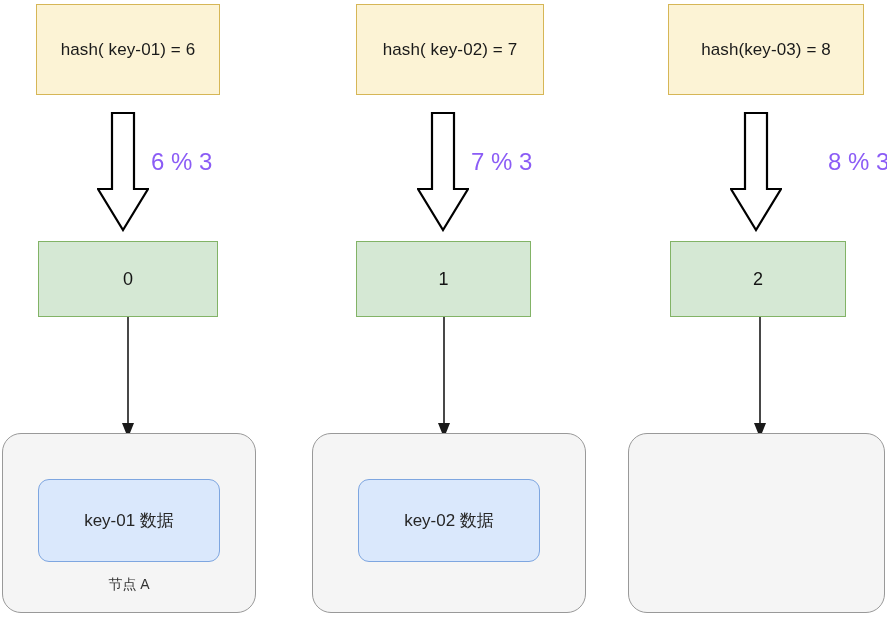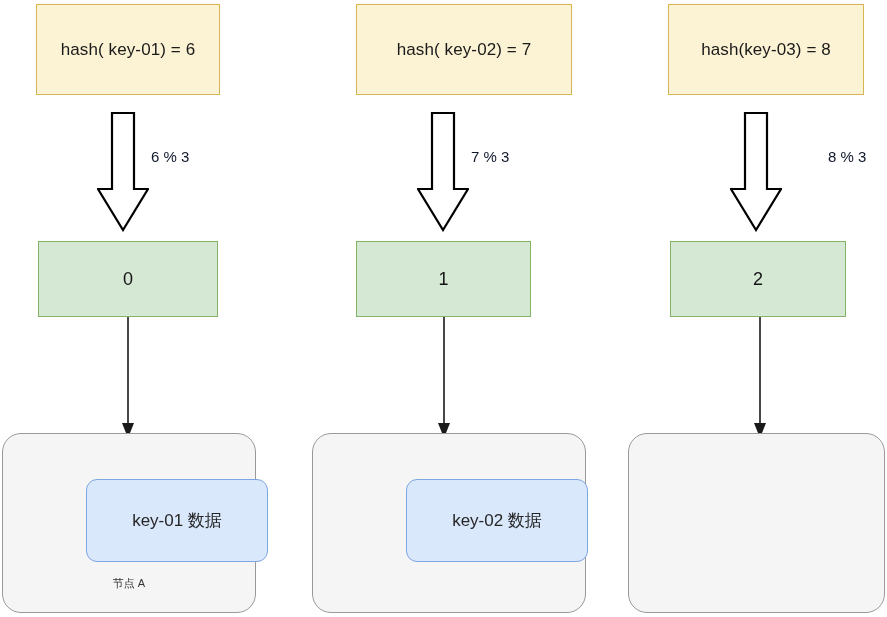--- a/index.html
+++ b/index.html
@@ -28,40 +28,40 @@
     box-sizing: border-box;
     display: flex;
     align-items: center;
     justify-content: center;
     color: #1a1a1a;
     font-size: 17px;
     letter-spacing: 0.1px;
     white-space: pre;
   }
   .hash-c1 { left: 36px;  width: 184px; }
-  .hash-c2 { left: 356px; width: 216px; }
+  .hash-c2 { left: 356px; width: 188px; }
   .hash-c3 { left: 668px; width: 196px; }
 
   
   .block-arrow {
     position: absolute;
     top: 112px;
     width: 52px;
     height: 120px;
   }
   .block-arrow svg { display: block; width: 52px; height: 120px; }
   .ba-c1 { left: 97px; }
   .ba-c2 { left: 417px; }
   .ba-c3 { left: 730px; }
 
   .mod-label {
     position: absolute;
     top: 148px;
-    font-size: 15px;
-    color: #0f172a;
+    font-size: 24px;
+    color: #8b5cf6;
     white-space: pre;
   }
   .mod-c1 { left: 151px; }
   .mod-c2 { left: 471px; text-align: center; }
   .mod-c3 { left: 828px; }
 
   
   .bucket-box {
     position: absolute;
     top: 241px;
@@ -115,31 +115,30 @@
     background: #dae8fc;
     border: 1px solid #7ea6e0;
     border-radius: 11px;
     box-sizing: border-box;
     display: flex;
     align-items: center;
     justify-content: center;
     color: #262626;
     font-size: 17px;
     white-space: pre;
-    margin-left: 48px;
   }
 
   .node-label {
     position: absolute;
     left: 0;
     right: 0;
     top: 142px;
     text-align: center;
     color: #333333;
-    font-size: 11px;
+    font-size: 14px;
     white-space: pre;
   }
 </style>
 </head>
 <body>
 
 <div id="canvas">
 
   <div class="hash-box hash-c1">
     <span>hash( key-01) = 6</span>

